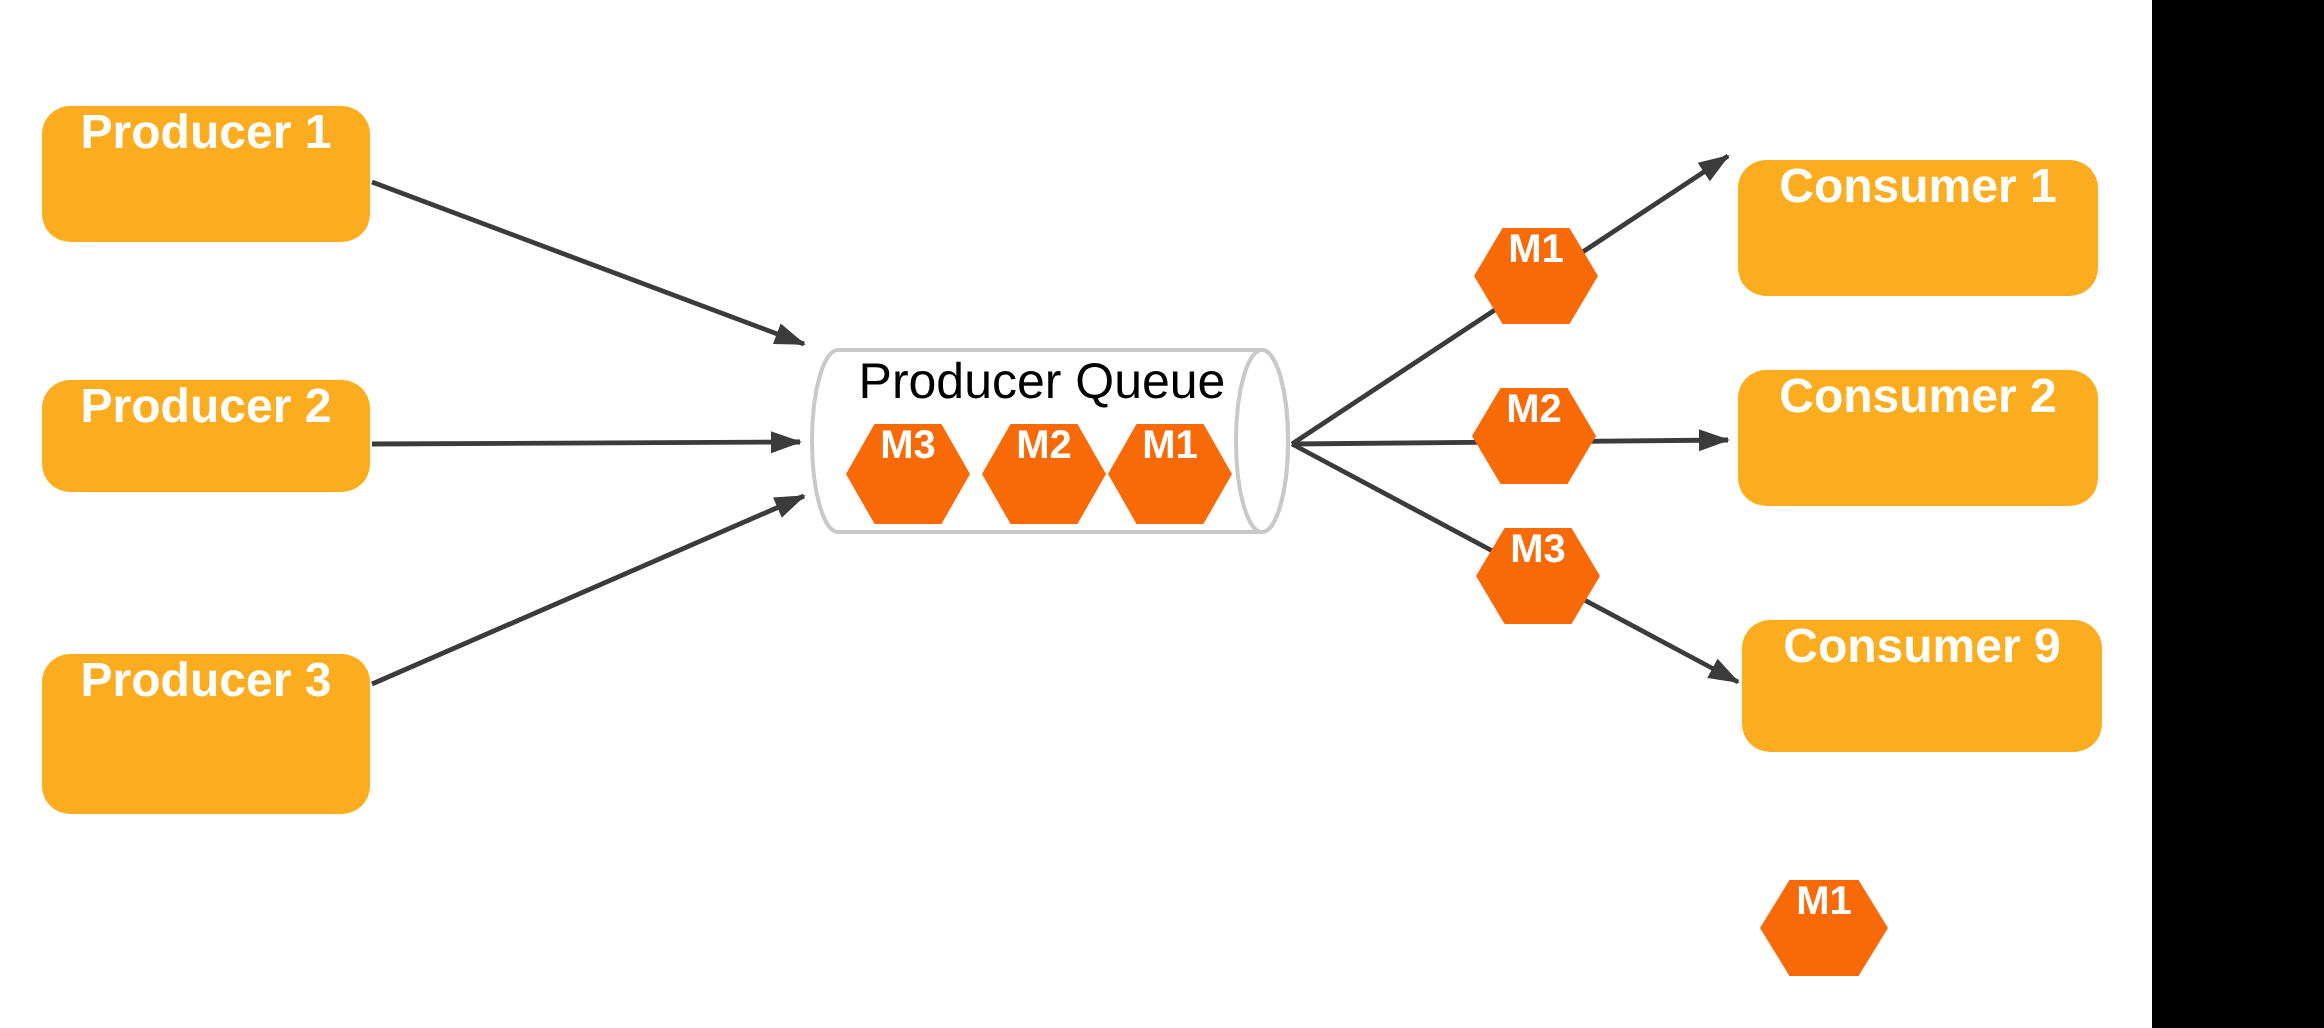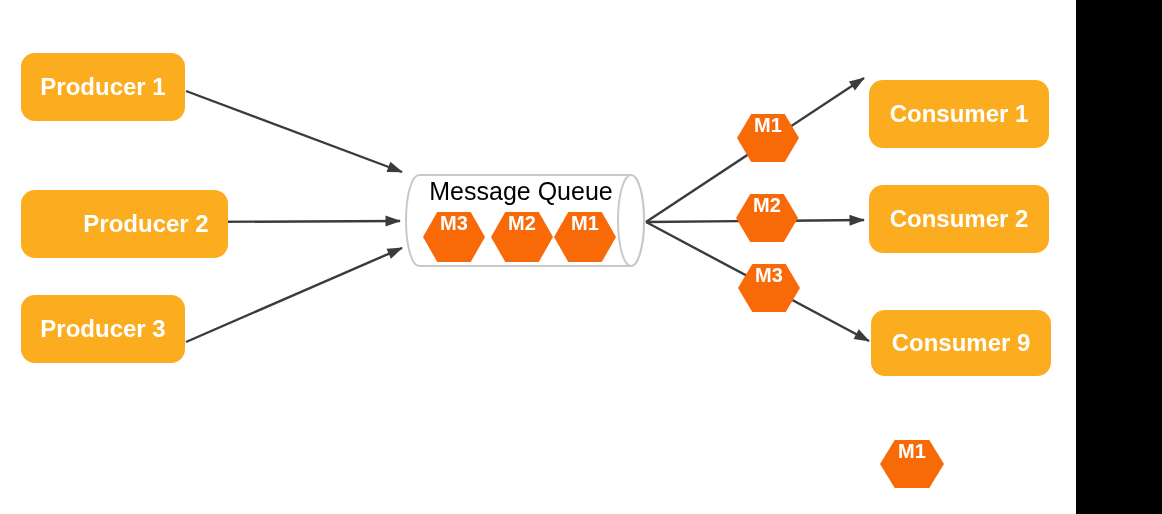--- a/index.html
+++ b/index.html
@@ -7,27 +7,27 @@
     position:relative;width:1162px;height:514px;background:#ffffff;overflow:hidden;
     font-family:"Liberation Sans", sans-serif;
   }
   #arrow-layer{position:absolute;left:0;top:0;width:1162px;height:514px;z-index:1;}
   .arrow{stroke:var(--arrow,#3B3B3B);stroke-width:2.4;fill:none;}
   .cyl-outline{stroke:var(--cyl,#C9C9C9);stroke-width:2;fill:#ffffff;}
   .cyl-cap{stroke:var(--cyl,#C9C9C9);stroke-width:2;fill:#ffffff;}
   #ah path{fill:var(--arrow,#3B3B3B);}
 
   .node{
-    position:absolute;z-index:2;display:flex;align-items:center;justify-content:center;
+    position:absolute;z-index:2;display:flex;justify-content:center;
     background:var(--box,#FCAD1F);border-radius:14px;
     color:var(--labeltxt,#fff);font-size:24px;font-weight:700;
   }
   .p1{left:21px;top:53px;width:164px;height:68px;}
-  .p2{left:21px;top:190px;width:164px;height:68px;padding-left:43px;}
-  .p3{left:21px;top:295px;width:164px;height:68px;}
+  .p2{left:21px;top:190px;width:164px;height:56px;}
+  .p3{left:21px;top:327px;width:164px;height:80px;}
   .c1{left:869px;top:44px;width:180px;height:68px;margin-top:36px;}
   .c2{left:869px;top:185px;width:180px;height:68px;}
   .c3{left:871px;top:310px;width:180px;height:66px;}
 
   .hex{
     position:absolute;z-index:3;display:flex;align-items:flex-start;justify-content:center;
     background:var(--hex,#F86A08);
     clip-path:polygon(0% 50%,23% 0%,77% 0%,100% 50%,77% 100%,23% 100%);
     color:var(--labeltxt,#fff);font-size:20px;font-weight:700;
   }
@@ -89,21 +89,21 @@
   <div class="node c1">
     <span>Consumer 1</span>
   </div>
   <div class="node c2">
     <span>Consumer 2</span>
   </div>
   <div class="node c3">
     <span>Consumer 9</span>
   </div>
 
-  <div class="queue-title">Message Queue</div>
+  <div class="queue-title">Producer Queue</div>
   <div class="hex qm3">
     <span>M3</span>
   </div>
   <div class="hex qm2">
     <span>M2</span>
   </div>
   <div class="hex qm1">
     <span>M1</span>
   </div>
 

